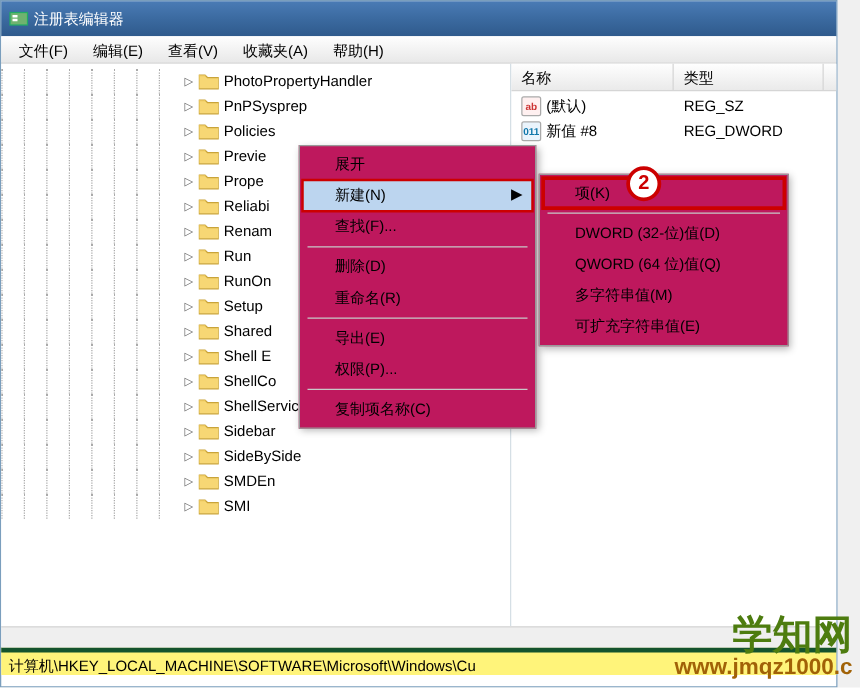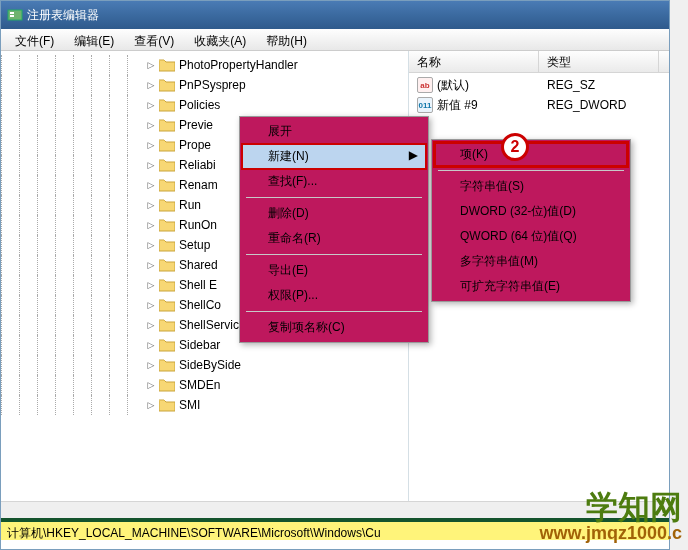--- a/index.html
+++ b/index.html
@@ -541,21 +541,21 @@
               <span class="val-icon ab">ab</span>
               <span>(默认)</span>
             </div>
             <div class="list-cell" style="width:120px">
               <span>REG_SZ</span>
             </div>
           </div>
           <div class="list-row">
             <div class="list-cell" style="width:130px">
               <span class="val-icon dw">011</span>
-              <span>新值 #9</span>
+              <span>新值 #8</span>
             </div>
             <div class="list-cell" style="width:120px">
               <span>REG_DWORD</span>
             </div>
           </div>
         </div>
     </div>
 
     <div class="context-menu" style="left:238px; top:65px; width:190px;">
       <div class="context-menu-item">展开</div>
@@ -570,21 +570,20 @@
           <div class="context-menu-item">权限(P)...</div>
           <div class="context-menu-sep"></div>
           <div class="context-menu-item">复制项名称(C)</div>
         </div>
     </div>
 
     <div class="context-menu" style="left:430px; top:88px; width:200px;">
       <div id="ctx2-items">
           <div class="context-menu-item highlighted-item red-outline">项(K)</div>
           <div class="context-menu-sep"></div>
-          <div class="context-menu-item">字符串值(S)</div>
           <div class="context-menu-item">DWORD (32-位)值(D)</div>
           <div class="context-menu-item">QWORD (64 位)值(Q)</div>
           <div class="context-menu-item">多字符串值(M)</div>
           <div class="context-menu-item">可扩充字符串值(E)</div>
         </div>
     </div>
 
     <div class="step-badge" style="left:500px; top:82px;">
       <span>2</span>
     </div>

